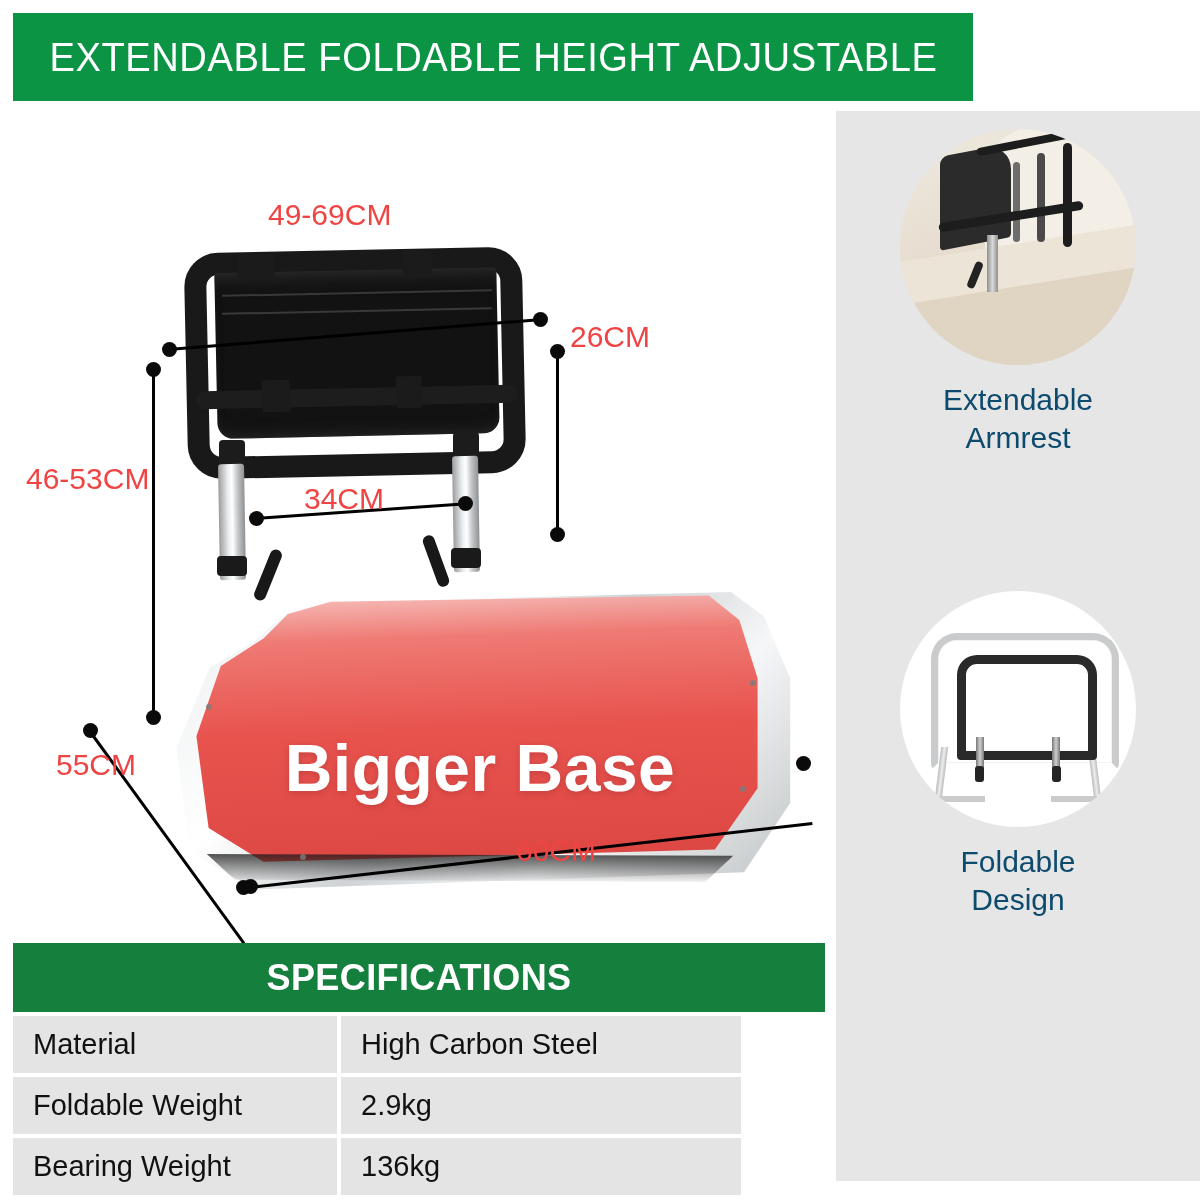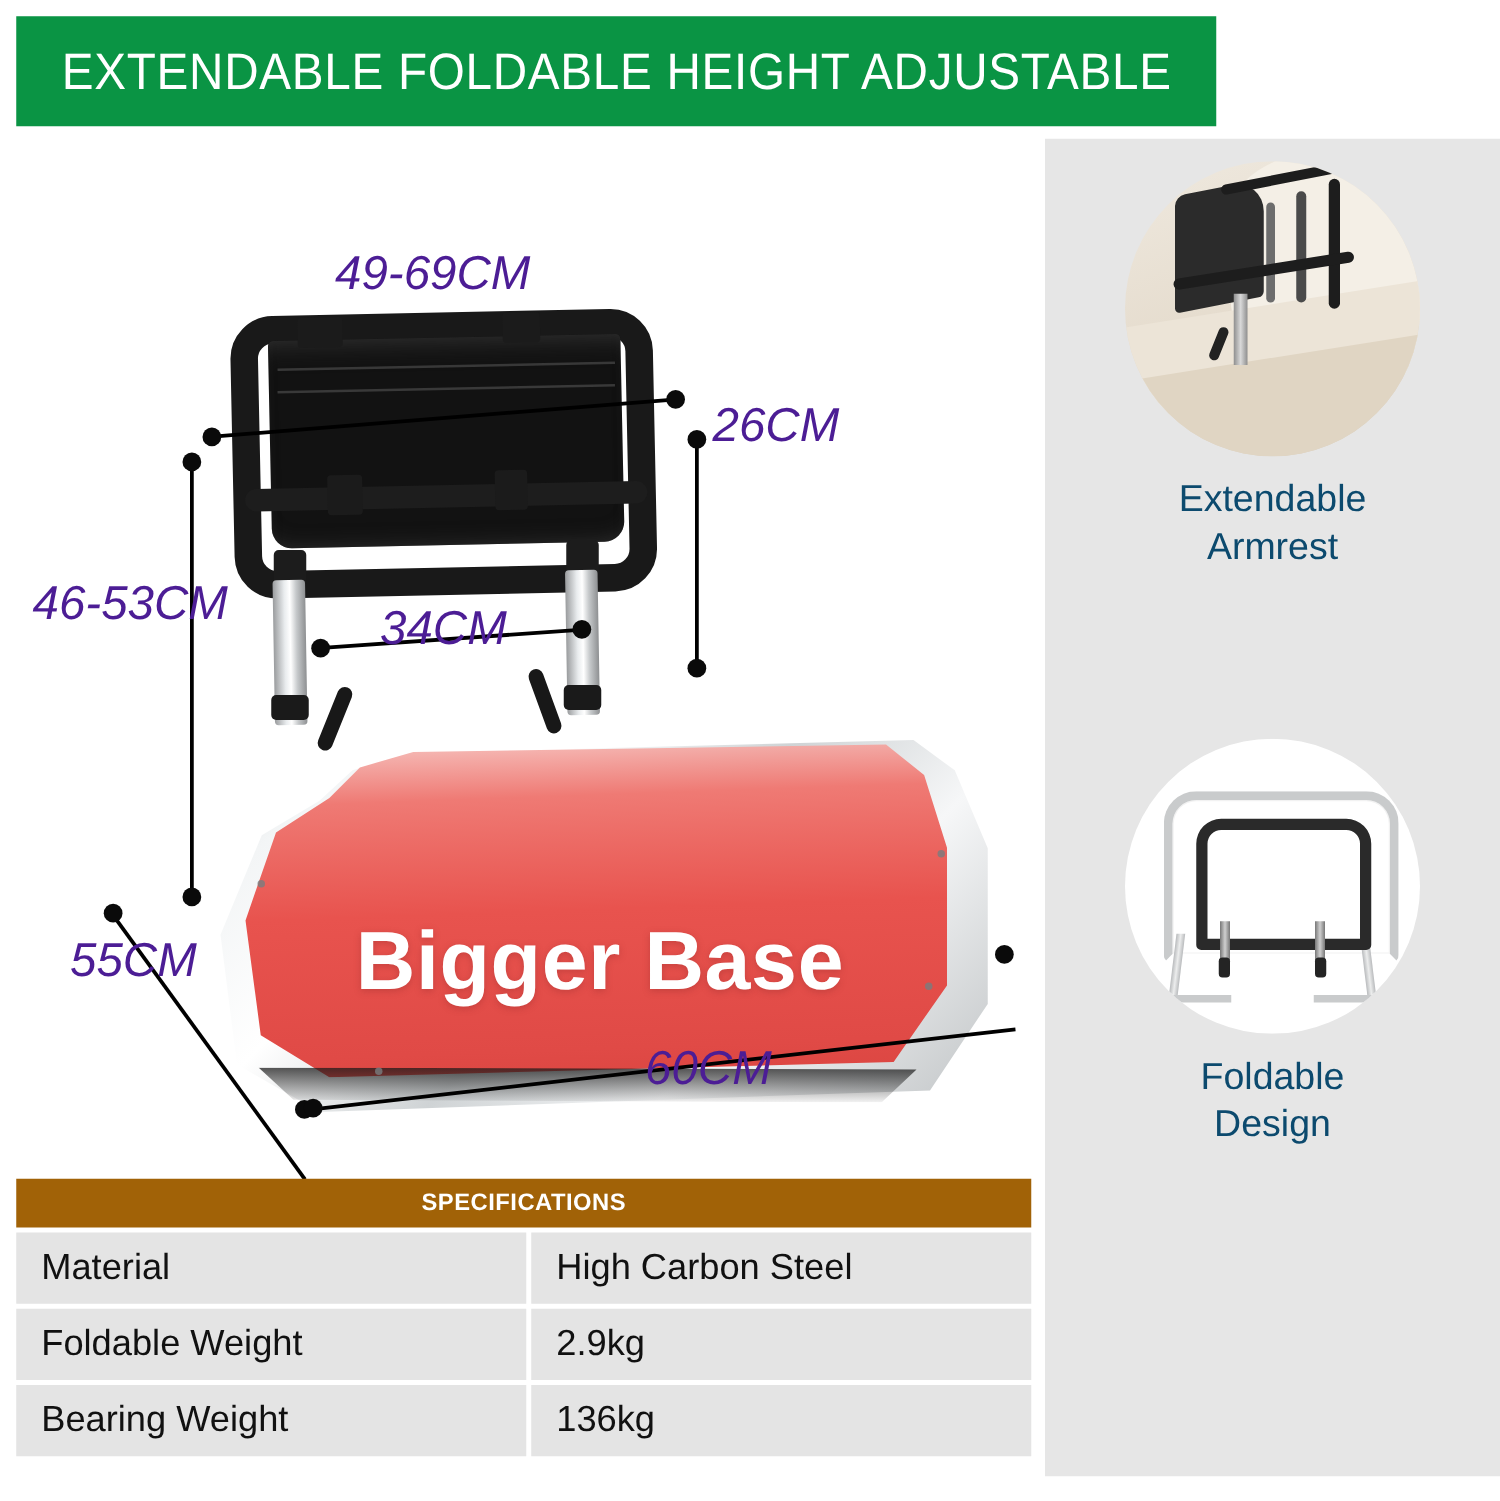--- a/index.html
+++ b/index.html
@@ -227,50 +227,50 @@
   }
   .base-rivet { position: absolute; width: 6px; height: 6px; border-radius: 50%; background: rgba(120,125,128,0.8); }
 
   
   .dim-line { position: absolute; background: #000000; transform-origin: left center; }
   .dim-dot {
     position: absolute; width: 15px; height: 15px; border-radius: 50%;
     background: #0a0a0a;
   }
   .dim-text {
-    position: absolute; color: #4c1d95; font-size: 38px;
-    font-family: "Liberation Sans", sans-serif; white-space: nowrap; font-style: italic;
+    position: absolute; color: #ef4444; font-size: 30px;
+    font-family: "Liberation Sans", sans-serif; white-space: nowrap;
   }
 
   
   .spec-table {
     position: absolute;
     left: 13px; top: 943px;
     width: 812px;
   }
   .spec-header {
-    height: 39px;
-    background: #a16207;
+    height: 69px;
+    background: #15803d;
     display: flex; align-items: center; justify-content: center;
-    color: #ffffff; font-size: 19px; font-weight: bold;
+    color: #ffffff; font-size: 36px; font-weight: bold;
     letter-spacing: 0.4px;
     font-family: "Liberation Sans", sans-serif;
   }
   .spec-row { display: flex; margin-top: 4px; }
   .spec-cell {
     background: #e4e4e4;
     height: 57px;
     display: flex; align-items: center;
     padding-left: 20px;
     font-size: 29px;
     color: #111111;
     box-sizing: border-box;
     font-family: "Liberation Sans", sans-serif;
   }
-  .spec-cell.key { width: 408px; margin-right: 4px; }
+  .spec-cell.key { width: 324px; margin-right: 4px; }
   .spec-cell.val { width: 400px; }
 </style>
 </head>
 <body>
 
 <div id="page">
 
   <div class="header-banner">
     <div class="header-title">EXTENDABLE FOLDABLE HEIGHT ADJUSTABLE</div>
   </div>

